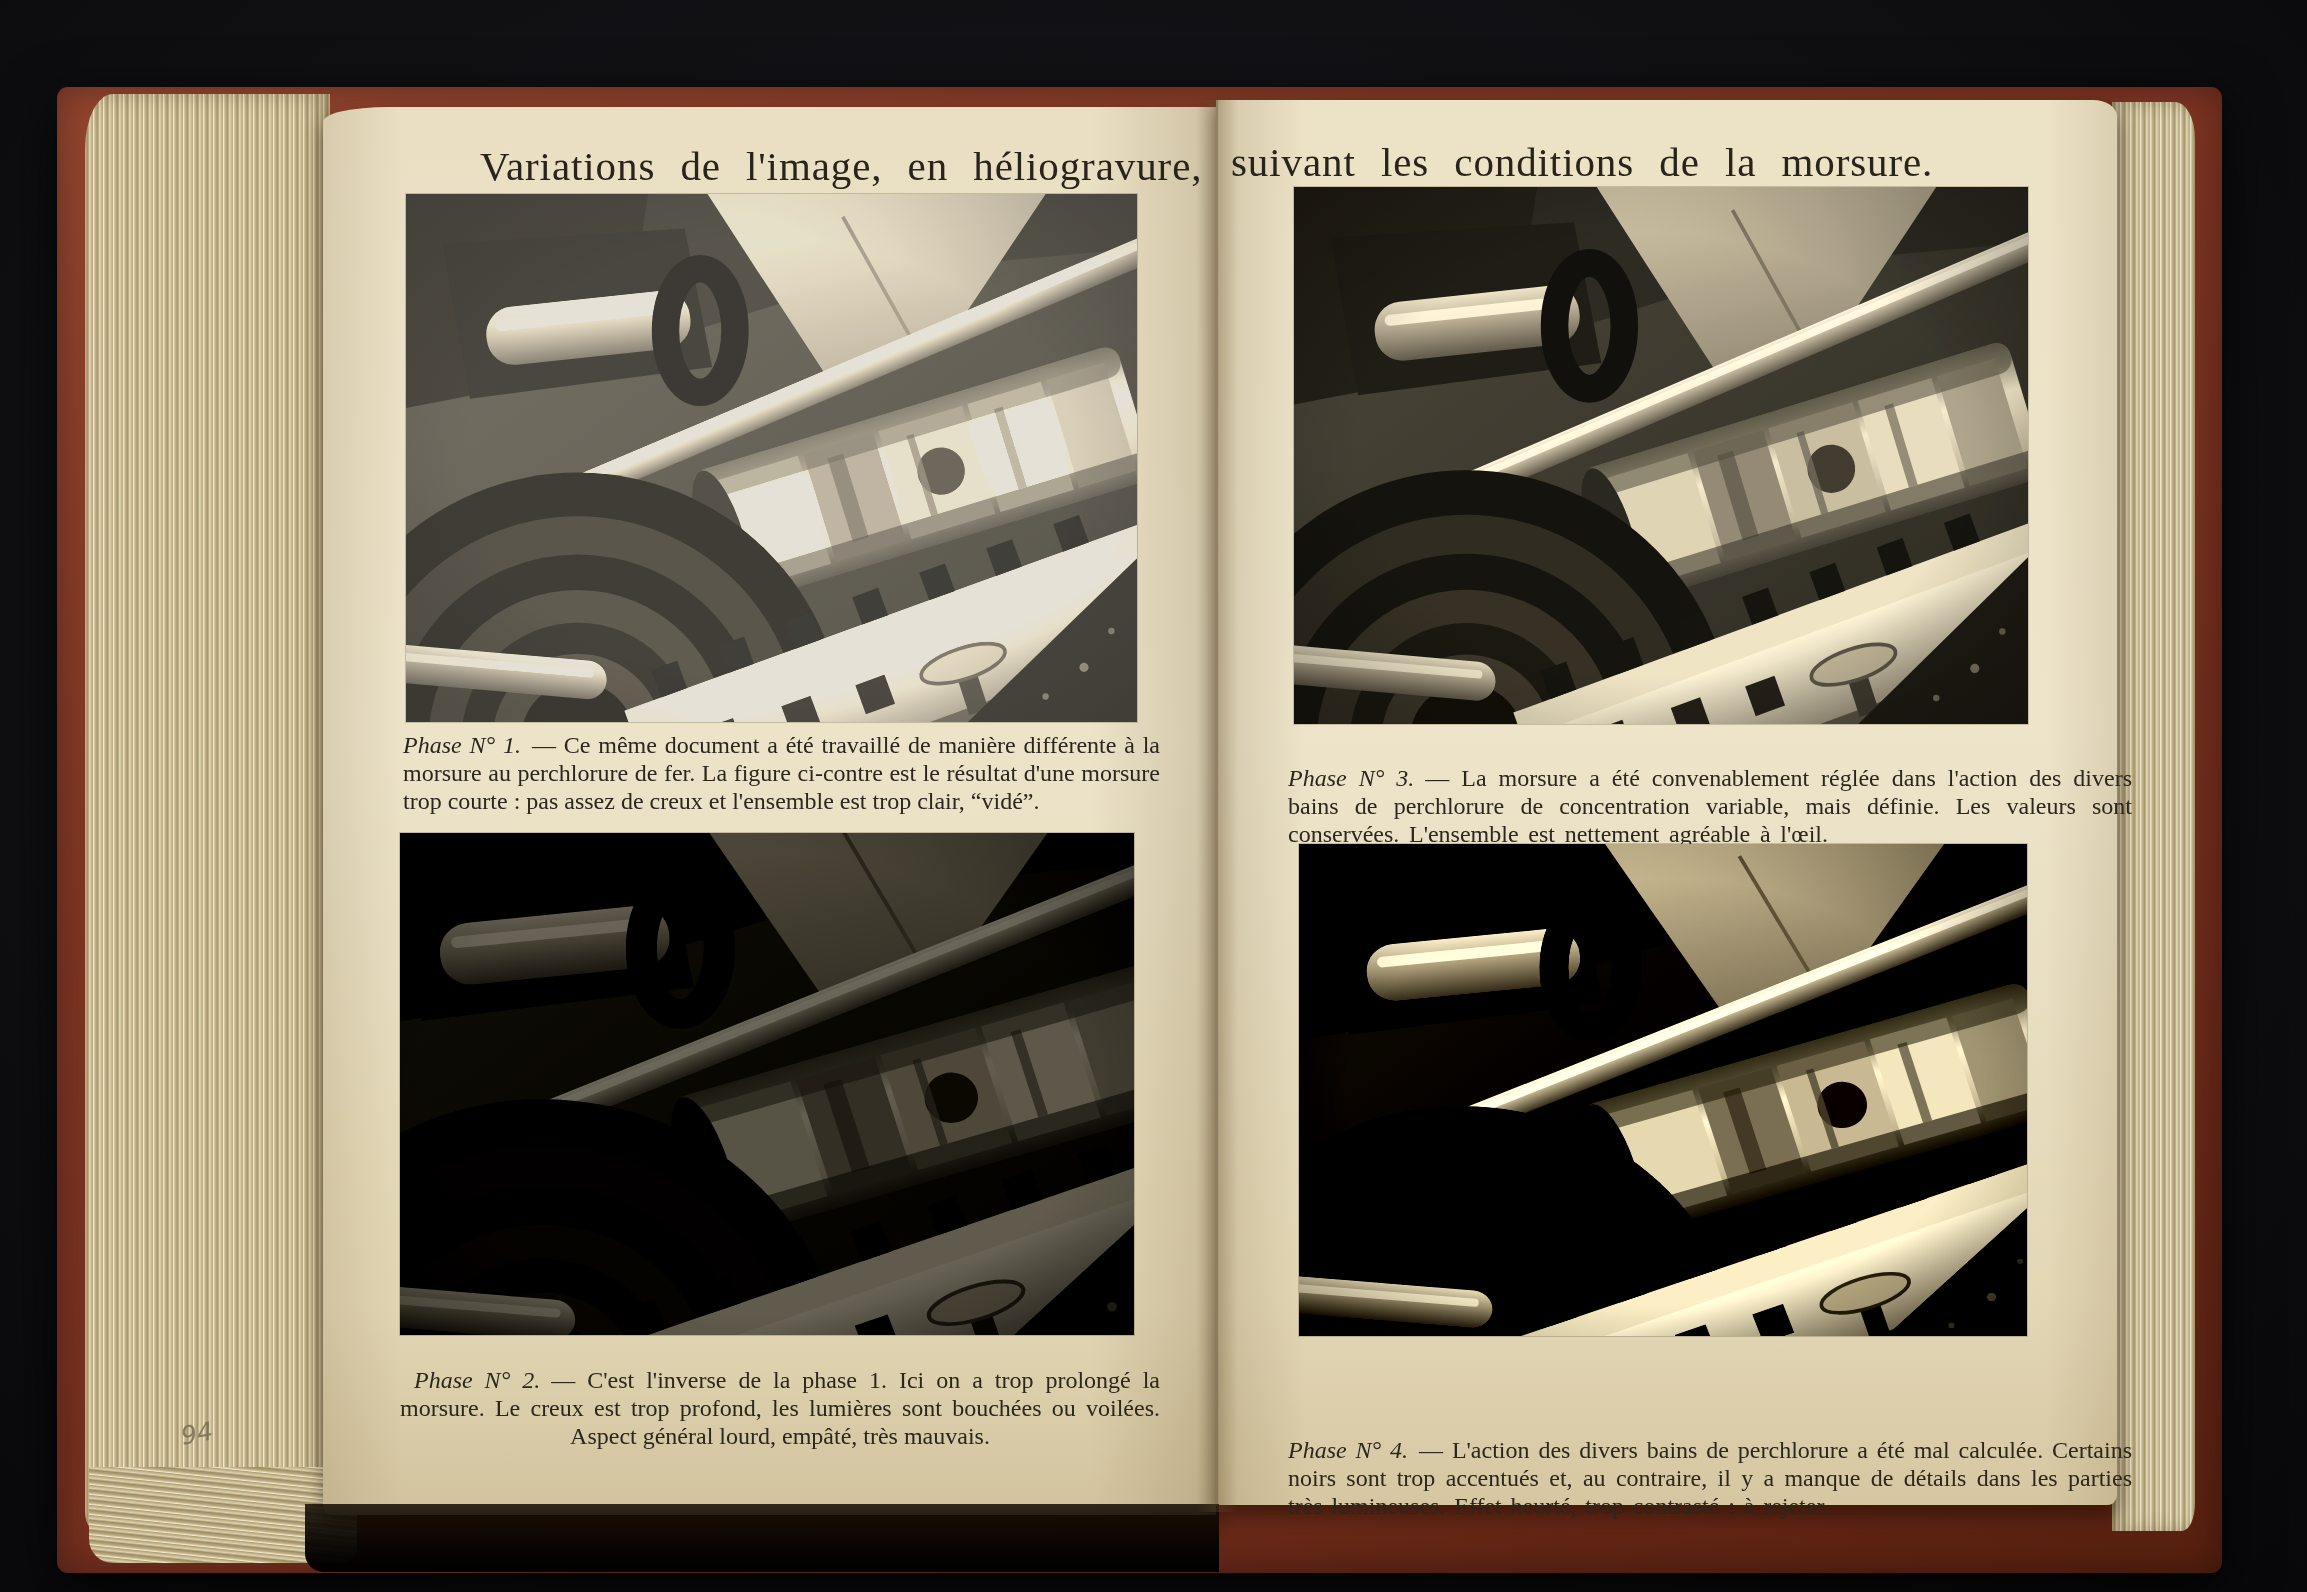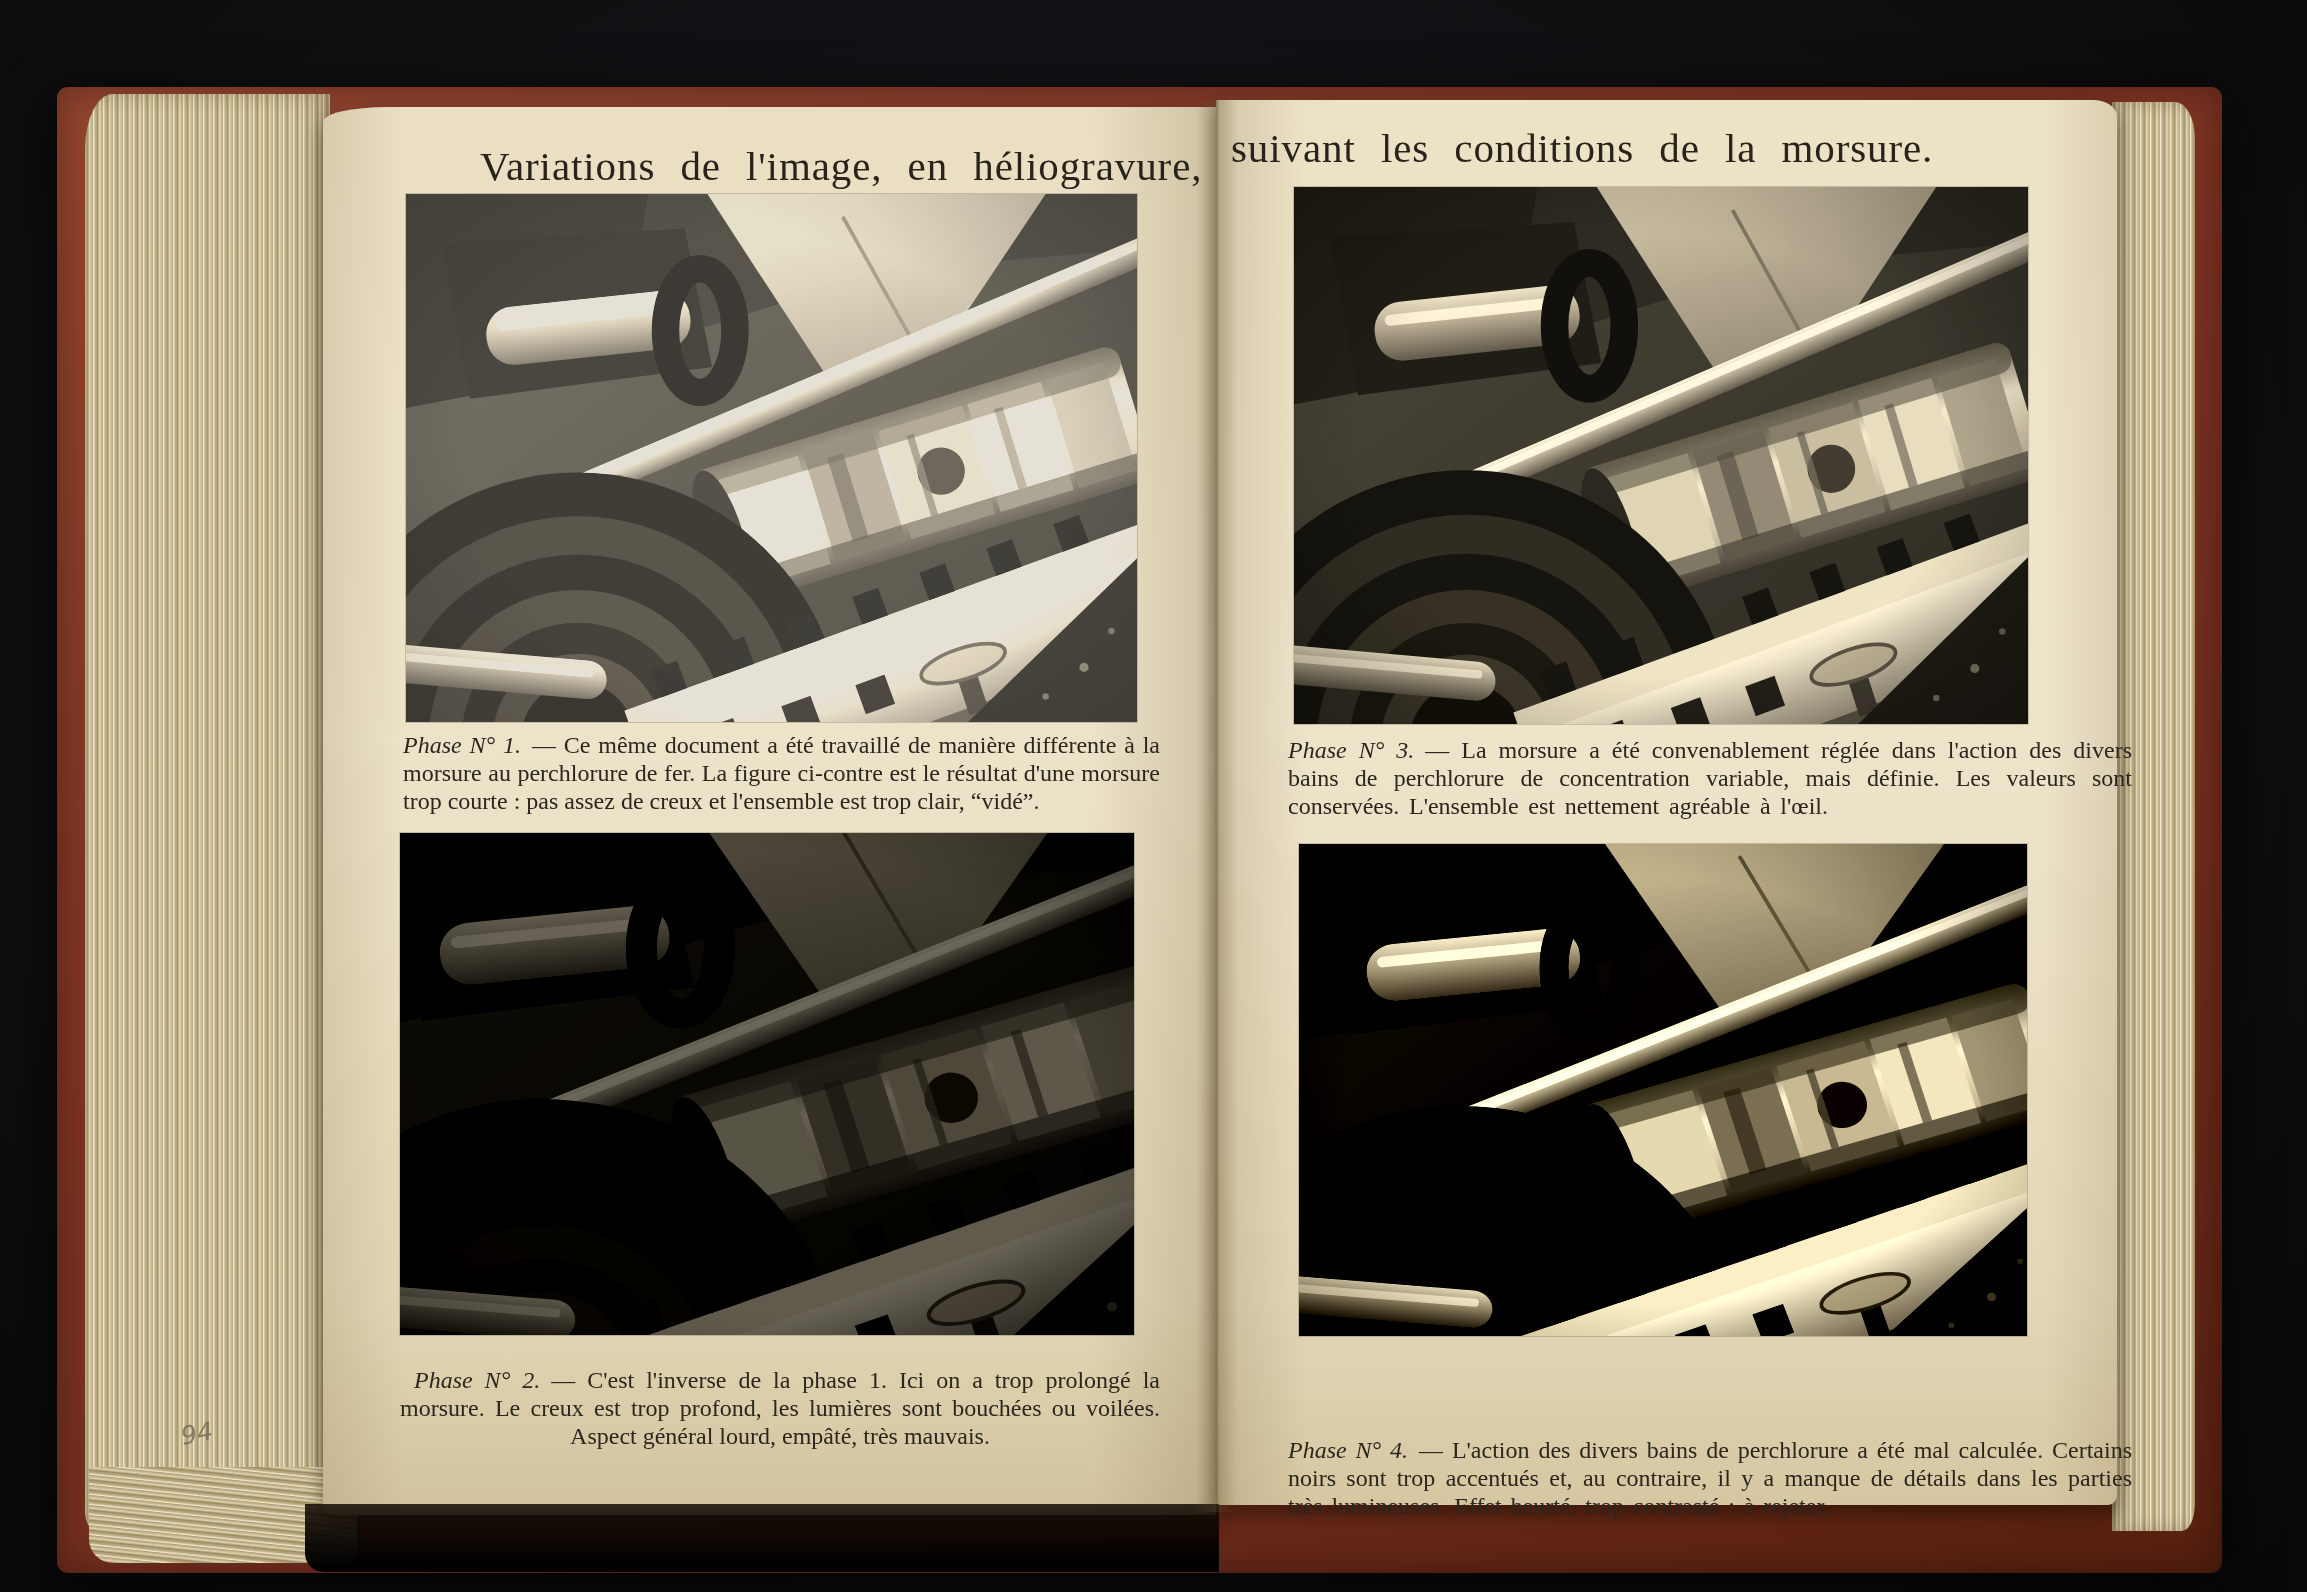--- a/index.html
+++ b/index.html
@@ -45,41 +45,41 @@
   .gutter{position:absolute;left:1196px;top:100px;width:42px;height:1412px;
        background:linear-gradient(90deg, rgba(0,0,0,0) 0%, rgba(105,82,45,.30) 46%,
                   rgba(62,46,22,.55) 50%, rgba(105,82,45,.30) 54%, rgba(0,0,0,0) 100%);}
   .under-shadow{position:absolute;left:305px;top:1504px;width:914px;height:68px;
        background:linear-gradient(180deg, rgba(20,12,4,.85) 0%, rgba(5,3,1,.95) 60%, rgba(0,0,0,1) 100%);
        border-radius:0 0 0 18.5px;}
   
   .title{position:absolute;margin:0;font-weight:400;font-size:41px;line-height:41px;
        color:#29241b;letter-spacing:0.9px;word-spacing:14px;white-space:nowrap;}
   .title-left{left:480px;top:146px;}
-  .title-right{left:1231px;top:128px;}
+  .title-right{left:1231px;top:142px;}
   
   .fig{position:absolute;margin:0;padding:0;background:#23211b;
        box-shadow:0 0 0 0.9px rgba(60,50,30,.25);}
   .fig1{left:406px;top:194px;width:731px;height:528px;}
   .fig2{left:400px;top:833px;width:734px;height:502px;}
   .fig3{left:1294px;top:187px;width:734px;height:537px;}
   .fig4{left:1299px;top:844px;width:728px;height:492px;}
   .photo{width:100%;height:100%;display:block;}
   .tone-light   {filter:brightness(1.5) contrast(.7) saturate(.7) sepia(.18);}
   .tone-dark    {filter:brightness(.45) contrast(1.18) sepia(.06);}
   .tone-balanced{filter:brightness(1.04) contrast(1.02) sepia(.1);}
   .tone-harsh   {filter:brightness(.9) contrast(1.7) sepia(.05);}
   
   .caption{position:absolute;margin:0;font-size:24px;line-height:28px;color:#2b261e;
        text-align:justify;}
   .caption .lead{font-style:italic;margin-right:11px;}
   .cap1{left:403px;top:731px;width:757px;}
   .cap2{left:400px;top:1366px;width:760px;text-align-last:center;}
   .cap2 .lead{font-style:italic;margin-left:14px;}
-  .cap3{left:1288px;top:736px;width:844px;word-spacing:3.7px;}
+  .cap3{left:1288px;top:764px;width:844px;word-spacing:3.7px;}
   .cap4{left:1288px;top:1436px;width:844px;word-spacing:2.8px;}
   
   .cap2{text-align:justify;text-align-last:center;}
   
   .pencil{position:absolute;left:181px;top:1419px;font-family:"DejaVu Sans",sans-serif;
        font-style:italic;font-size:25px;color:rgba(118,108,86,.85);transform:rotate(-10deg);}
   .defs-holder{position:absolute;width:0;height:0;overflow:hidden;}
 </style>
 </head>
 <body>

